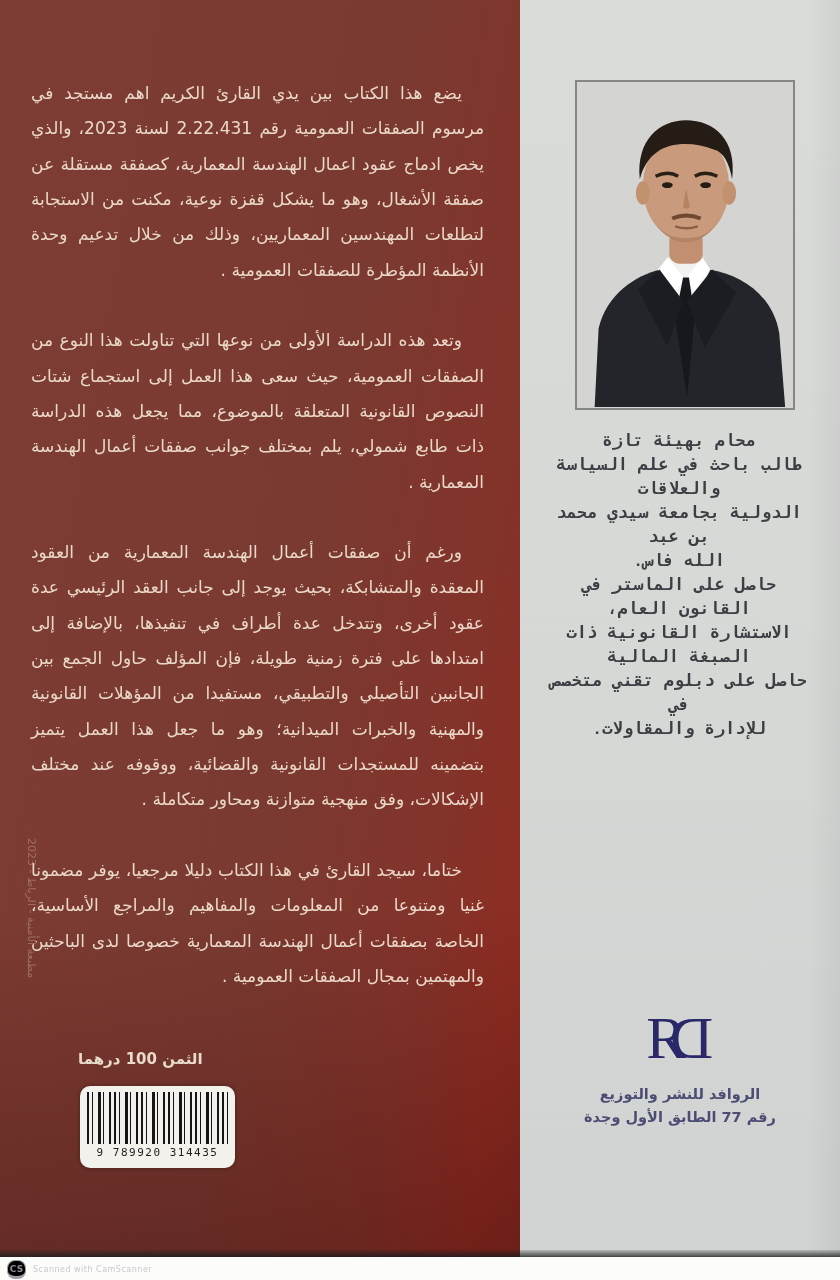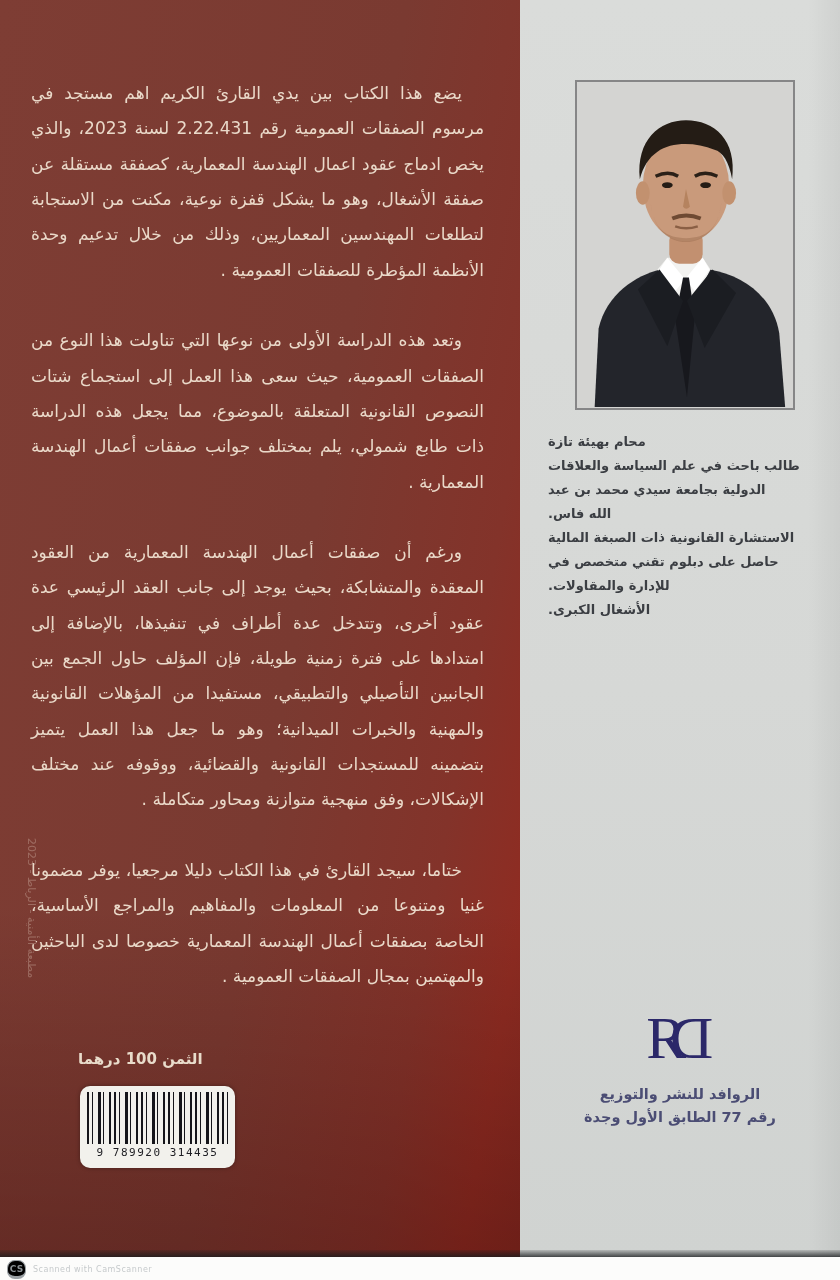--- a/index.html
+++ b/index.html
@@ -76,22 +76,22 @@
   .photo-frame{
     position:absolute;left:55px;top:80px;width:220px;height:330px;
     border:2px solid rgba(70,70,72,.55);
     background:#d5d5d3;
     box-sizing:border-box;
   }
   .photo-frame svg{display:block;width:100%;height:100%;}
 
   .bio{
     position:absolute;right:30px;top:430px;width:262px;
-    direction:rtl;text-align:left;
-    color:#3b3e43;font-weight:bold;font-size:13px;line-height:24px;
+    direction:rtl;text-align:center;
+    color:#3b3e43;font-weight:bold;font-size:17px;line-height:24px;font-family:Liberation Mono, monospace;
   }
 
   .publisher{
     position:absolute;left:0;top:1008px;width:320px;text-align:center;
   }
   .logo{
     font-family:"Liberation Serif",serif;
     color:#2b2869;font-size:60px;line-height:1;font-weight:normal;
     letter-spacing:-4px;
   }
@@ -187,24 +187,24 @@
 
         <path d="M 75 122 C 78 150 94 162 111 162 C 128 162 144 150 147 122 C 144 148 132 158 111 158 C 90 158 78 148 75 122 Z" fill="#9d6f52" opacity=".5"></path>
       </svg>
     </div>
 
     <div class="bio">
       <div>محام بهيئة تازة</div>
       <div>طالب باحث في علم السياسة والعلاقات</div>
       <div>الدولية بجامعة سيدي محمد بن عبد</div>
       <div>الله فاس.</div>
+      <div>حاصل على الماستر في القانون العام،</div>
       <div>الاستشارة القانونية ذات الصبغة المالية</div>
       <div>حاصل على دبلوم تقني متخصص في</div>
       <div>للإدارة والمقاولات.</div>
-      <div>الأشغال الكبرى.</div>
     </div>
 
     <div class="publisher">
       <div class="logo">
         <span>R</span><span class="flip">D</span>
       </div>
       <div class="publisher-lines">
         <div>الروافد للنشر والتوزيع</div>
         <div>رقم 77 الطابق الأول وجدة</div>
       </div>

